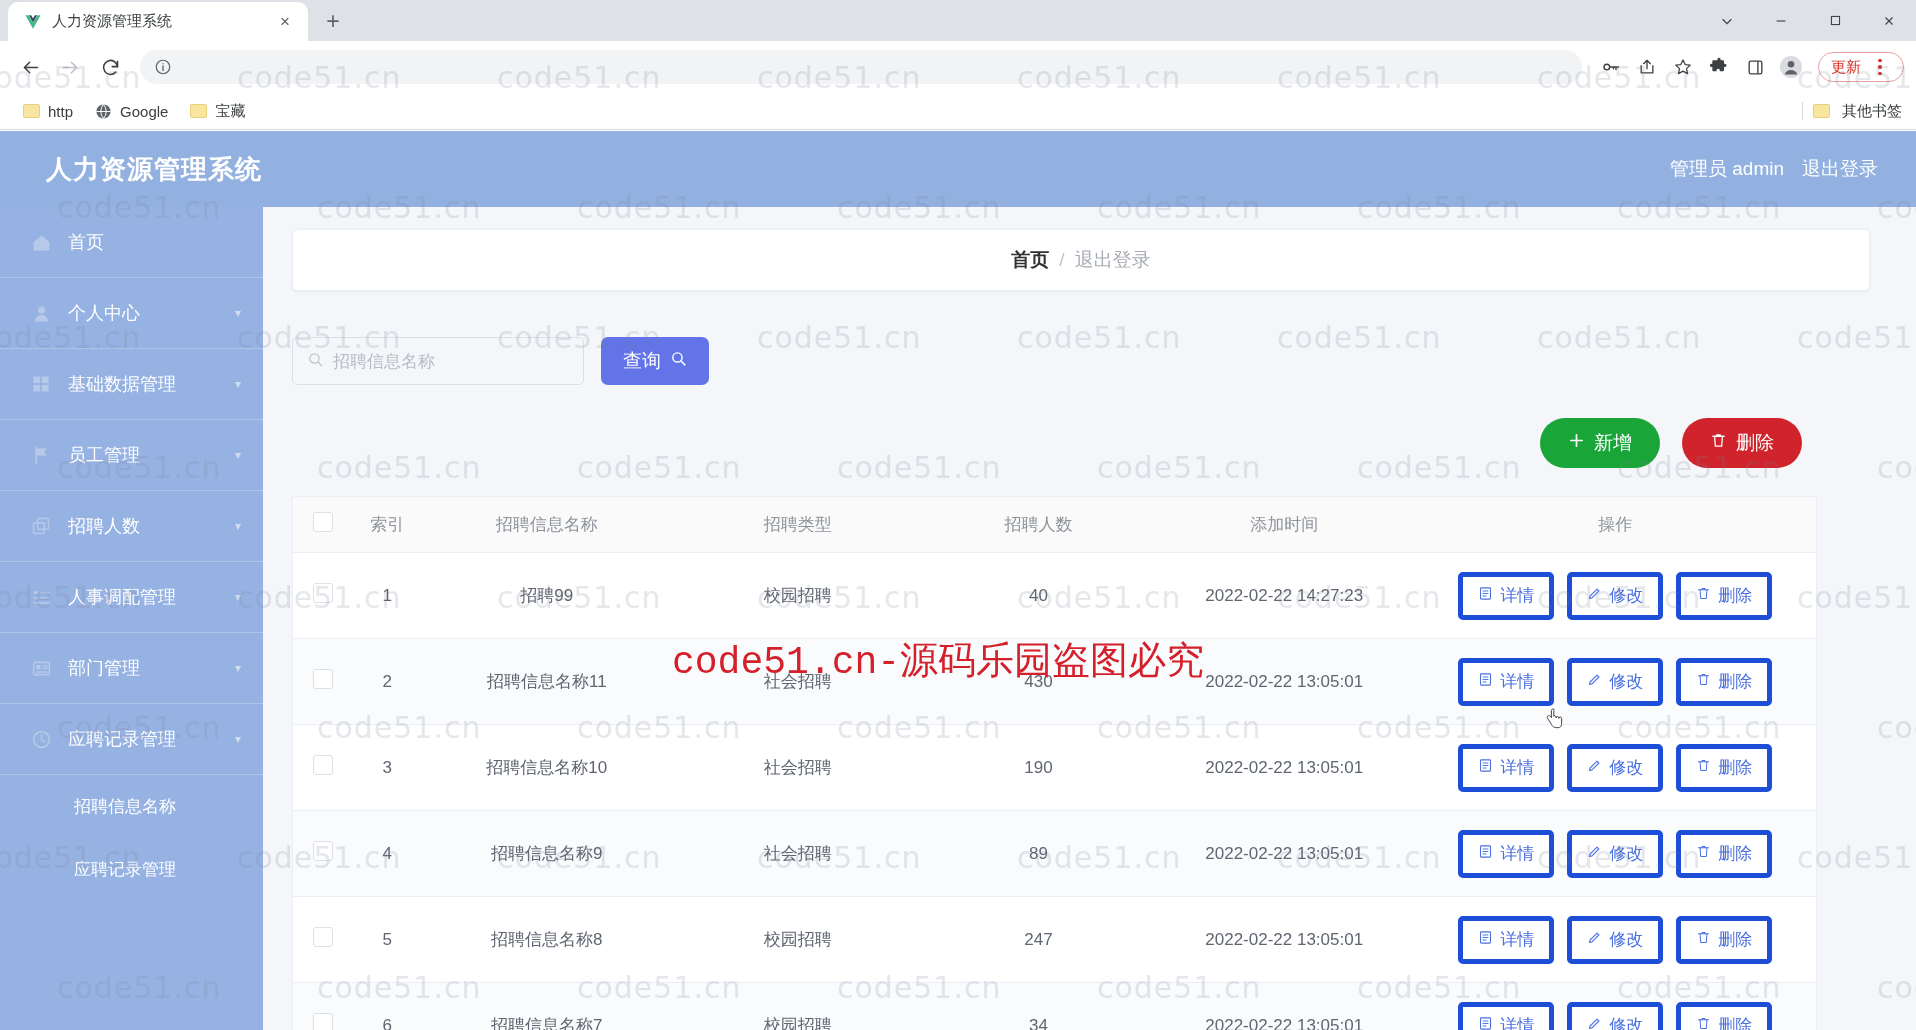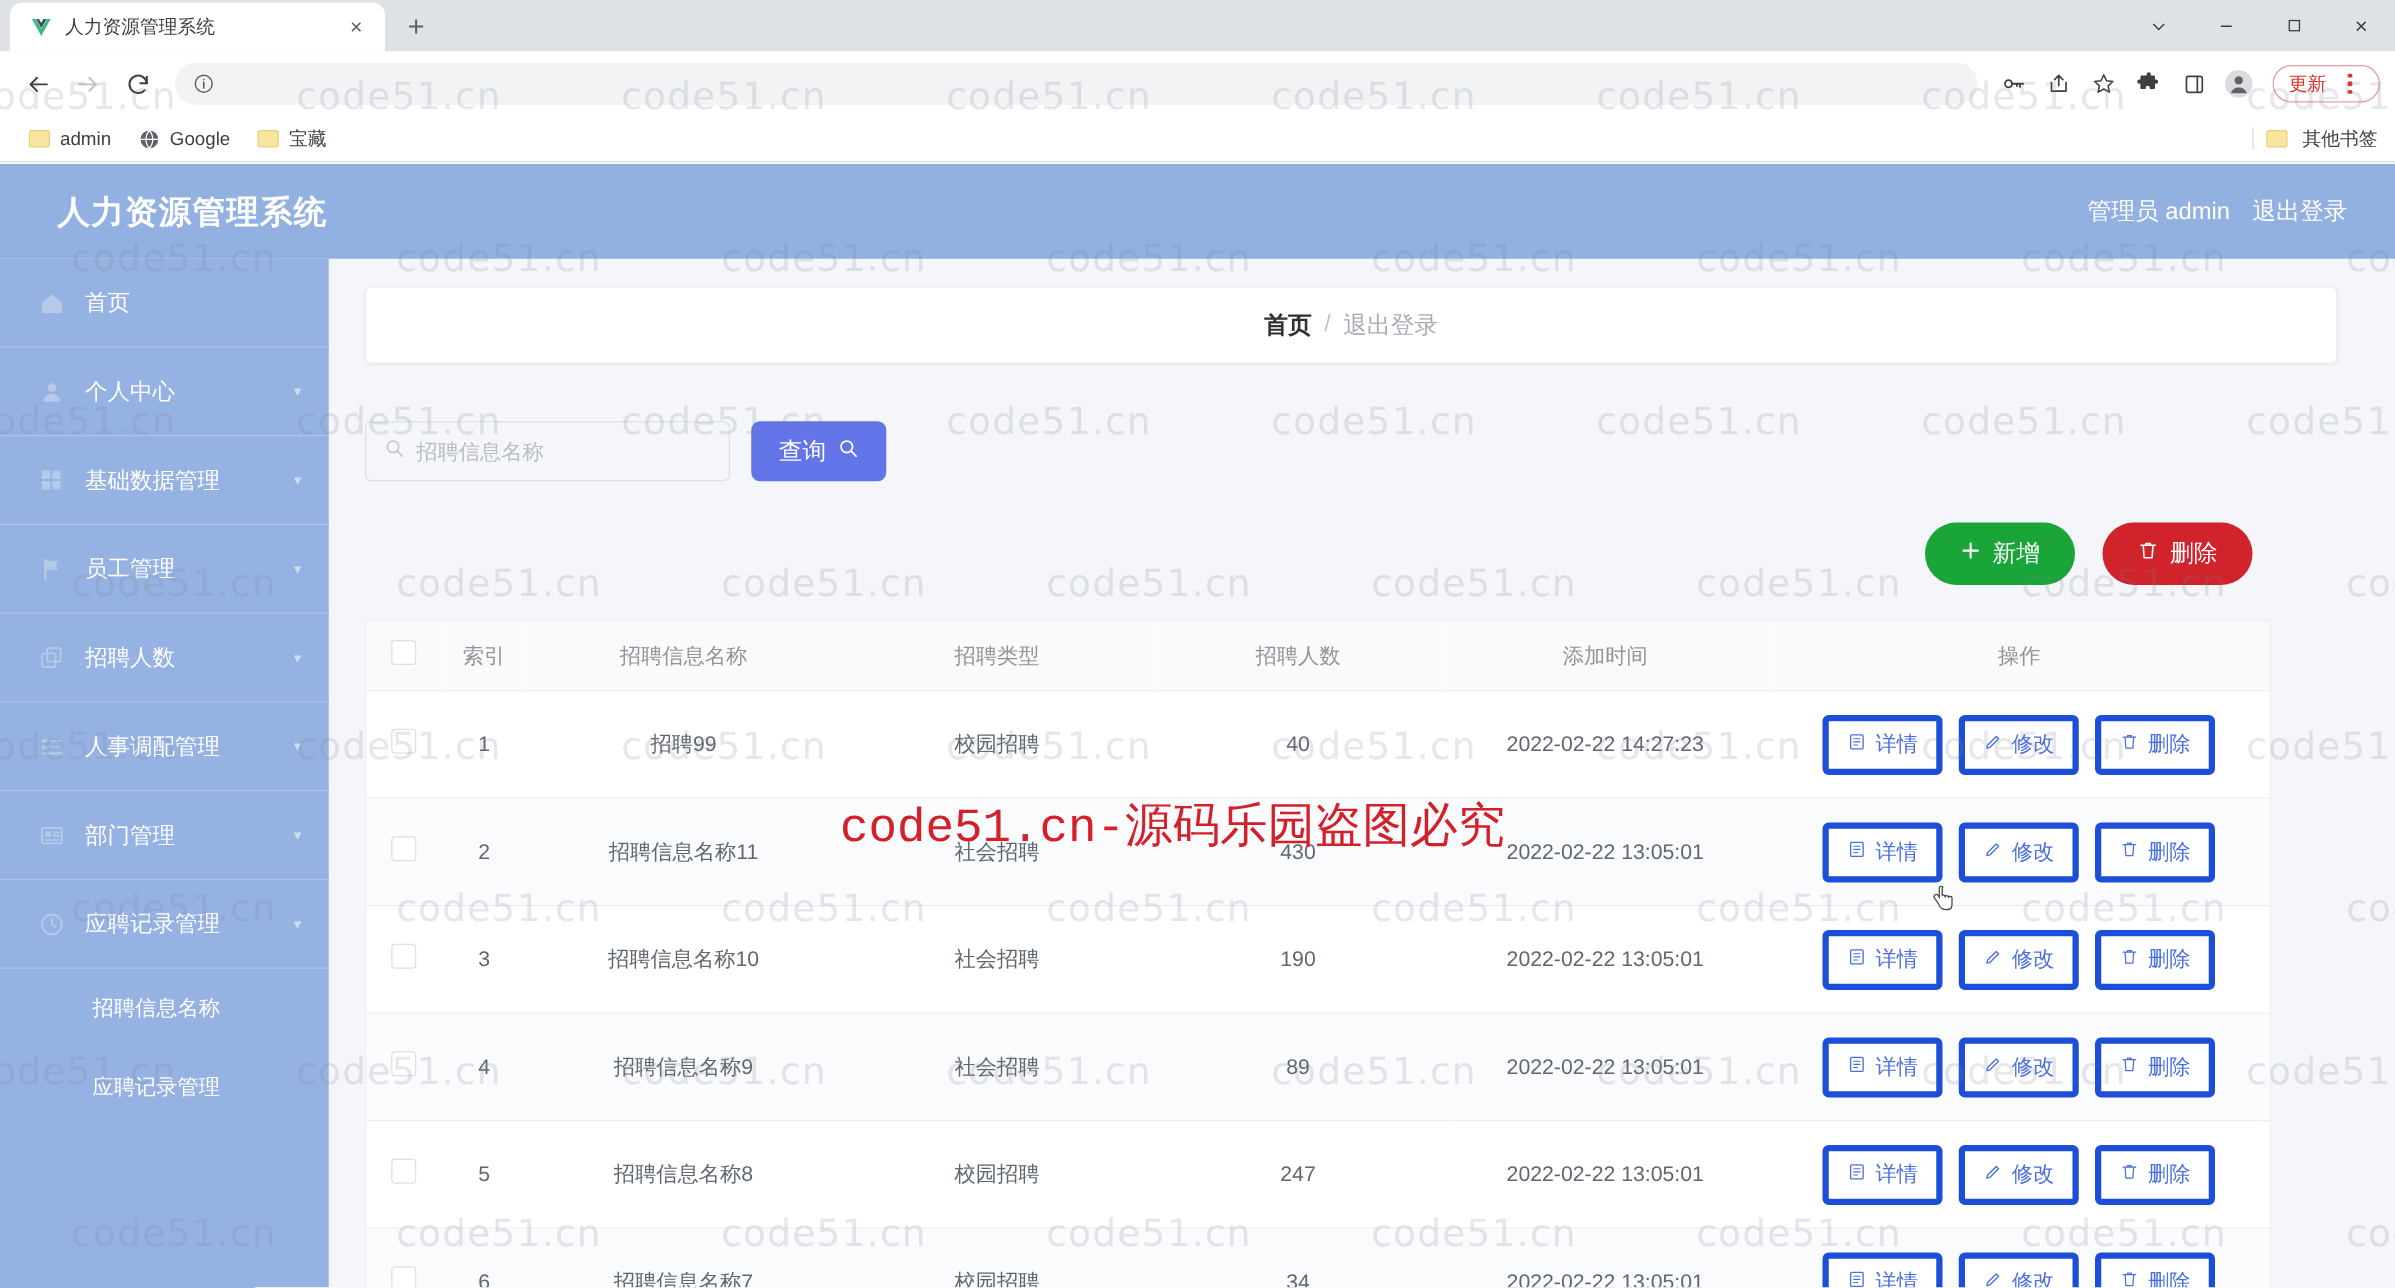--- a/index.html
+++ b/index.html
@@ -355,21 +355,21 @@
           <i></i>
           <i></i>
           <i></i>
         </span>
     </div>
   </div>
 
   <div class="bookmarks">
     <div class="bm">
       <span class="folder-ico"></span>
-      <span>admin</span>
+      <span>http</span>
     </div>
     <div class="bm">
       <span class="globe-ico">
         <svg width="17" height="17" viewBox="0 0 24 24">
             <circle cx="12" cy="12" r="10" fill="#5f6368"></circle>
             <path d="M12 2a15 15 0 0 0 0 20a15 15 0 0 0 0-20M2 12h20" stroke="#fff" stroke-width="1.4" fill="none"></path>
           </svg>
       </span>
       <span>Google</span>
     </div>

